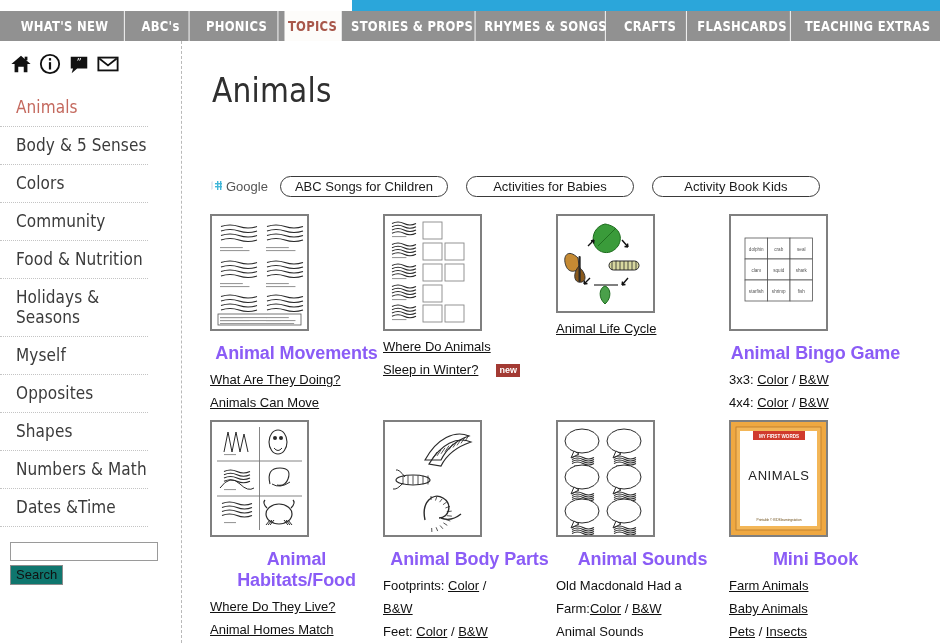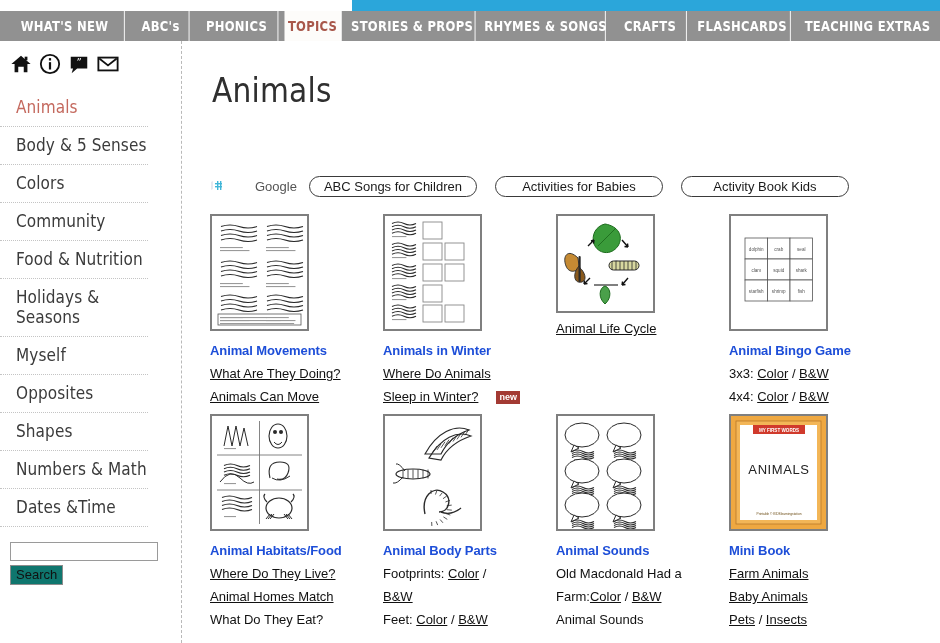--- a/index.html
+++ b/index.html
@@ -116,21 +116,20 @@
     width: 757px; height: 30px;
     display: flex; align-items: center;
     padding-left: 27px;
   }
   #google-logo {
     display: flex; align-items: center;
     font-family: "Liberation Sans", sans-serif;
     font-size: 13px; color: #555;
     margin-right: 12px;
     white-space: nowrap;
-    gap: 29px;
   }
   #google-logo .g-mark {
     display: inline-block; width: 14px; height: 13px;
     margin-right: 2px; position: relative;
   }
   .ad-chip {
     width: 168px; height: 21px;
     border: 1px solid #3a3a3a;
     border-radius: 11px;
     display: flex; align-items: center; justify-content: center;
@@ -153,24 +152,25 @@
   }
   .card { width: 173px; margin-bottom: 6px; }
   .thumb-wrap {
     border: 2px solid #7f7f7f;
     background: #fff;
     display: block;
     cursor: pointer;
   }
   .card-title {
     font-family: "Liberation Sans", sans-serif;
-    font-size: 13px; font-weight: bold;
-    color: #1d4ed8;
+    font-size: 18px; font-weight: bold;
+    color: #8b5cf6;
     margin-top: 12px;
     letter-spacing: -0.1px;
+    text-align: center;
   }
   .card-lines {
     font-family: "Liberation Sans", sans-serif;
     font-size: 13px;
     color: #111;
     line-height: 23px;
     margin-top: 4px;
   }
   .card-lines a { color: #111; text-decoration: underline; cursor: pointer; }
   .card-lines .plain { text-decoration: none; }
@@ -359,21 +359,20 @@
             <rect x="38" y="69" width="19" height="17" fill="#fff" stroke="#888" stroke-width="0.9"></rect>
             <path d="M7 90.5 q6 -3 12 0 q6 3 12 0" fill="none" stroke="#2a2a2a" stroke-width="1.1"></path>
             <path d="M7 93.75 q6 -3 12 0 q6 3 12 0" fill="none" stroke="#2a2a2a" stroke-width="1.1"></path>
             <path d="M7 97 q6 -3 12 0 q6 3 12 0" fill="none" stroke="#2a2a2a" stroke-width="1.1"></path>
             <path d="M7 100.25 q6 -3 12 0 q6 3 12 0" fill="none" stroke="#2a2a2a" stroke-width="1.1"></path>
             <rect x="7" y="103" width="14.399999999999999" height="1.1" fill="#9a9a9a"></rect>
             <rect x="38" y="89" width="19" height="17" fill="#fff" stroke="#888" stroke-width="0.9"></rect>
             <rect x="60" y="89" width="19" height="17" fill="#fff" stroke="#888" stroke-width="0.9"></rect>
           </svg>
         </a>
-        <div class="card-title">Animals in Winter</div>
         <div class="card-lines">
           <div><a>Where Do Animals</a></div>
           <div><a>Sleep in Winter?</a><span class="newbadge">new</span></div>
         </div>
       </div>
       <div class="card">
         <a class="thumb-wrap" style="width: 99px;">
           <svg class="thumb-svg" viewBox="0 0 95 95" width="95" height="95">
             <rect width="95" height="95" fill="#fff"></rect>
             <path d="M47 8 C60 10 66 20 60 30 C53 40 40 38 36 28 C33 19 38 10 47 8 Z" fill="#3a9b3a" stroke="#1d6b1d" stroke-width="1"></path>

